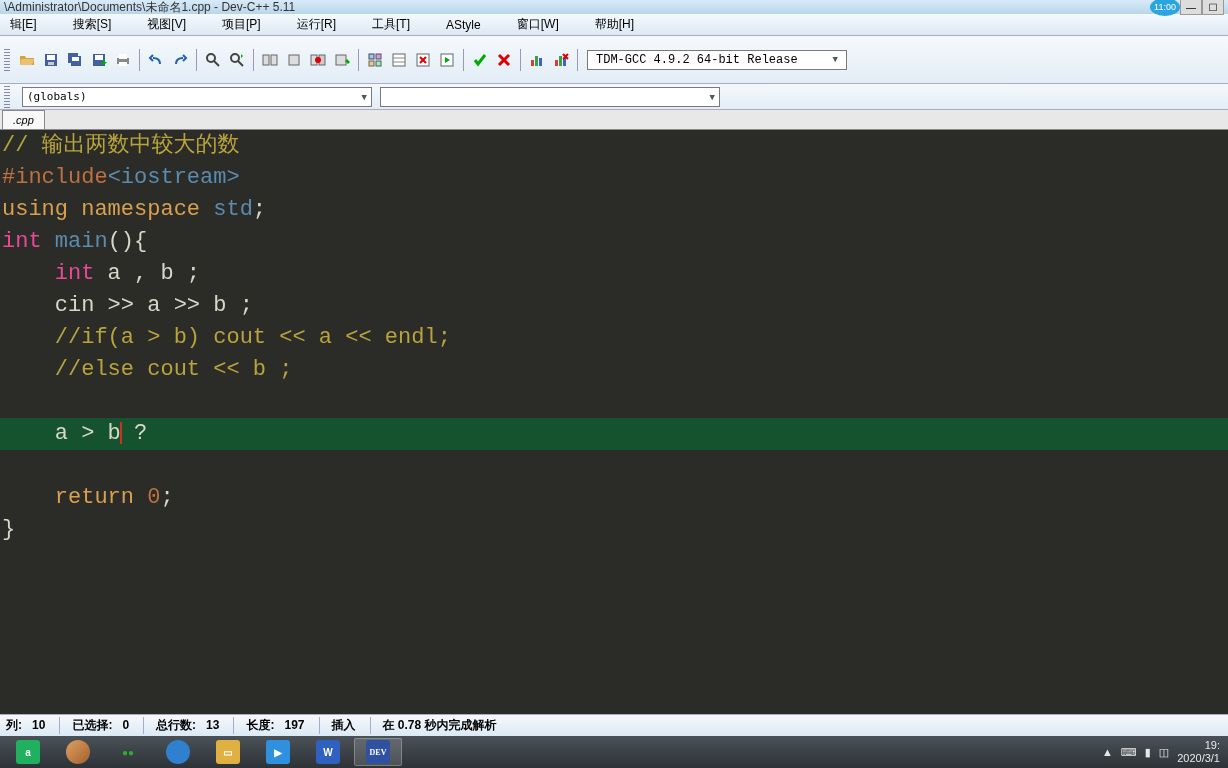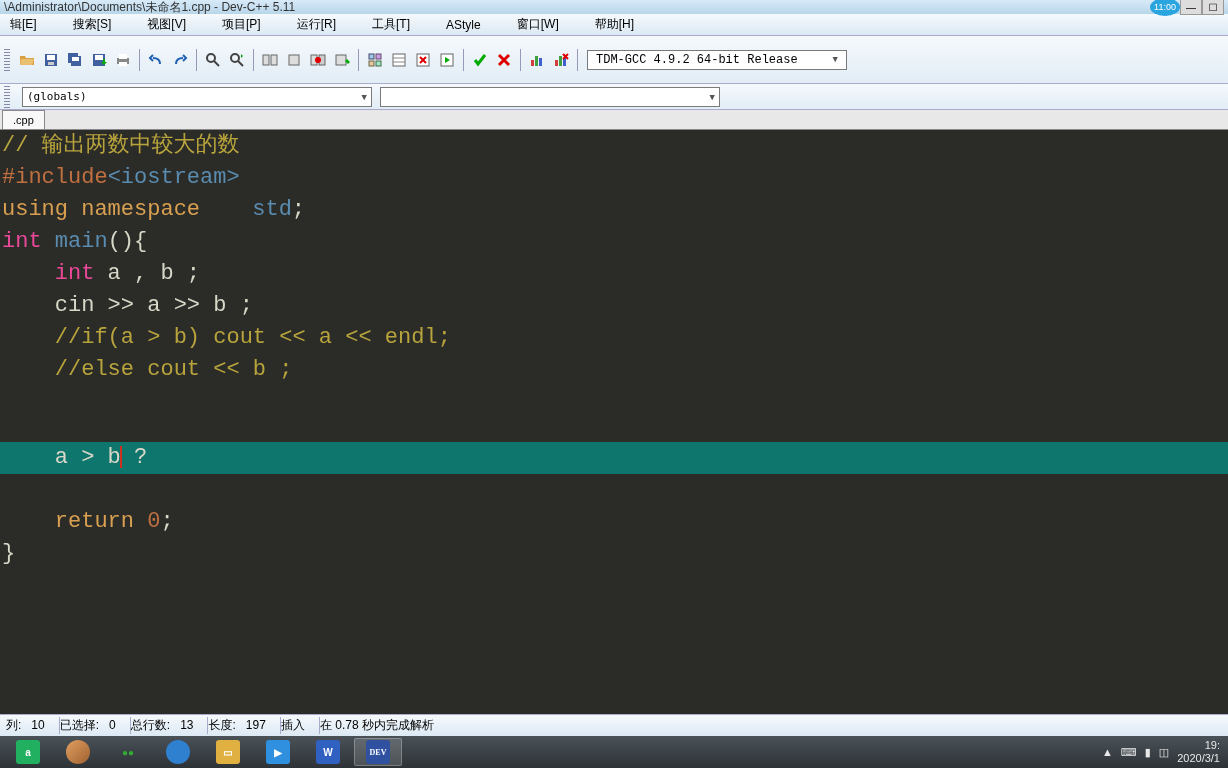--- a/index.html
+++ b/index.html
@@ -100,20 +100,21 @@
   margin-left: 4px;
   width: 260px;
   justify-content: space-between;
 }
 .tabbar {
   height: 20px;
   background: #e8e8e8;
   display: flex;
   align-items: flex-end;
   border-bottom: 1px solid #888;
+  font-style: italic;
 }
 .file-tab {
   background: #f8f8f8;
   border: 1px solid #888;
   border-bottom: none;
   padding: 2px 10px;
   font-size: 11px;
   height: 19px;
   display: flex;
   align-items: center;
@@ -124,27 +125,27 @@
   flex: 1;
   background: #2b2b28;
   font-family: "Consolas", "Courier New", monospace;
   font-size: 22px;
   line-height: 32px;
   color: #dcdccc;
   overflow: hidden;
   position: relative;
 }
 .code-line { padding-left: 2px; white-space: pre; }
-.code-line.hl { background: #0f766e; margin-top: 24px; }
+.code-line.hl { background: #14532d; }
 .cm-comment { color: #b8a43c; }
 .cm-preproc { color: #c07040; }
 .cm-include { color: #5a8cb0; }
 .cm-keyword { color: #d8a050; }
 .cm-type { color: #ec4899; }
-.cm-ns { color: #5a8cb0; margin-left: 39px; }
+.cm-ns { color: #5a8cb0; }
 .cm-func { color: #5a8cb0; }
 .cm-id { color: #d8d8c8; }
 .cm-num { color: #c07040; }
 .cursor {
   display: inline-block;
   width: 2px;
   height: 22px;
   background: #d03020;
   vertical-align: middle;
   margin: 0 -1px;
@@ -152,21 +153,21 @@
 }
 .statusbar {
   height: 22px;
   background: linear-gradient(to bottom, #f5f9fc, #dce9f4);
   display: flex;
   align-items: center;
   padding: 0 6px;
   font-size: 12px;
   border-top: 1px solid #aac;
 }
-.status-seg { padding: 0 14px 0 0; margin-right: 0; border-right: 1px solid #aac; }
+.status-seg { padding: 0 14px 0 0; margin-right: 12px; border-right: 1px solid #aac; font-weight: bold; }
 .status-seg:last-child { border-right: none; }
 .taskbar {
   height: 32px;
   background: linear-gradient(to bottom, #4a5258, #2d3236);
   display: flex;
   align-items: center;
   padding: 0 4px;
   gap: 2px;
 }
 .task-btn {

